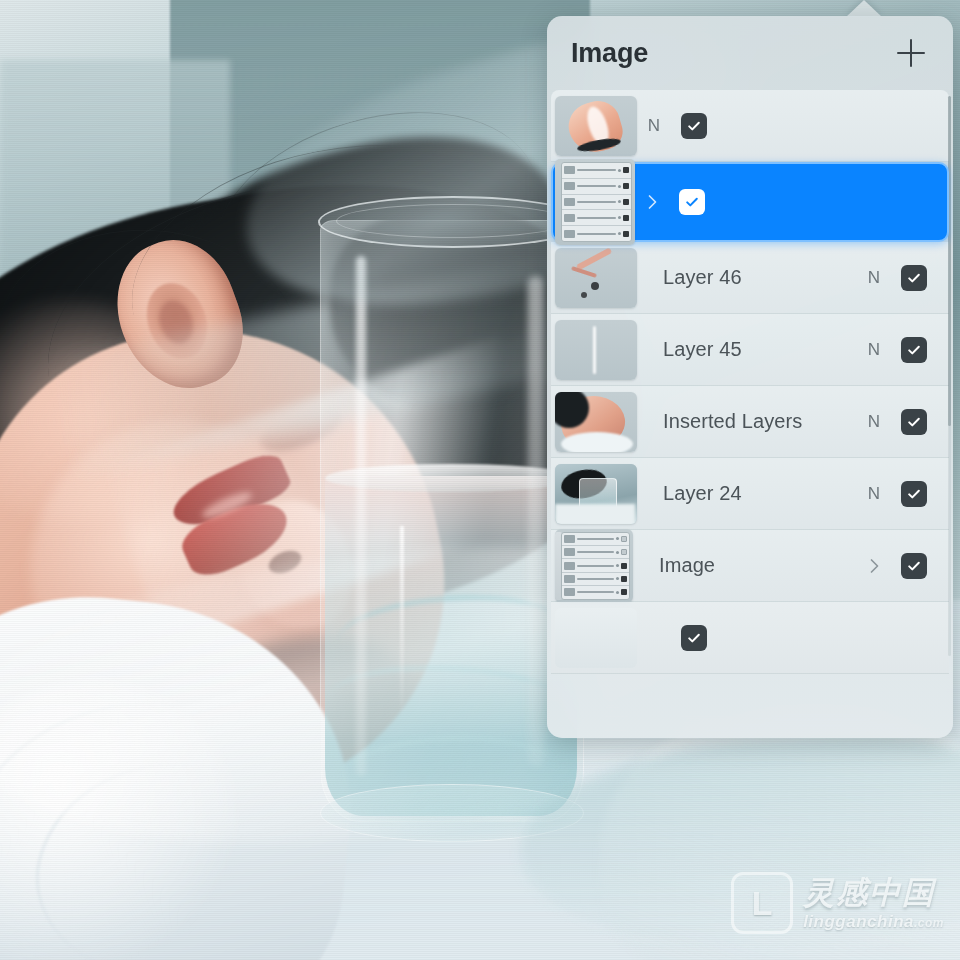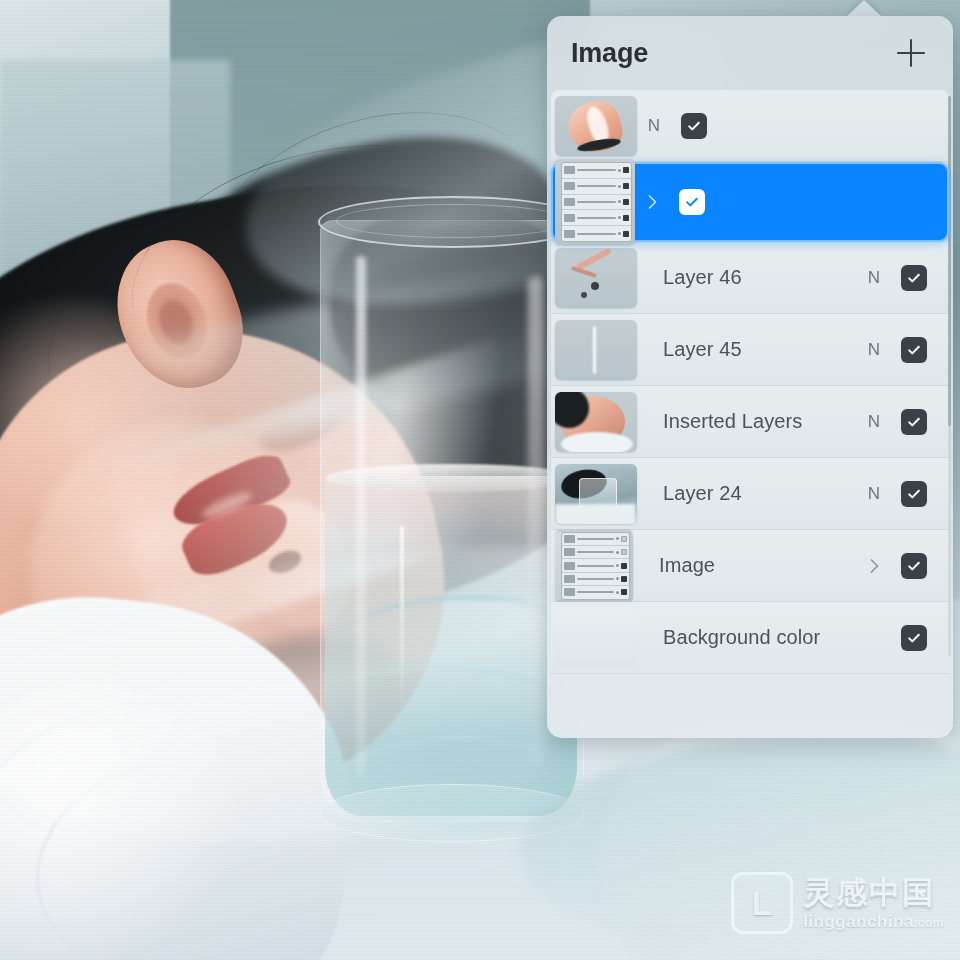--- a/index.html
+++ b/index.html
@@ -249,21 +249,21 @@
     opacity:.62;user-select:none;
   }
   #watermark .wm-logo{
     width:56px;height:56px;border-radius:12px;
     border:3px solid rgba(255,255,255,.85);
     display:flex;align-items:center;justify-content:center;
     color:rgba(255,255,255,.9);font-size:34px;font-weight:bold;
     text-shadow:0 1px 2px rgba(80,100,105,.6);
     background:linear-gradient(150deg,rgba(255,255,255,.18),rgba(255,255,255,.02));
   }
-  #watermark .wm-txt{display:flex;flex-direction:column;line-height:1;}
+  #watermark .wm-txt{display:flex;flex-direction:column;line-height:1;font-style:italic;}
   #watermark .wm-cn{
     font-size:31px;font-weight:bold;letter-spacing:2px;
     color:rgba(255,255,255,.92);
     text-shadow:0 2px 3px rgba(90,110,115,.55);
   }
   #watermark .wm-en{
     font-size:17px;font-weight:bold;letter-spacing:.5px;margin-top:5px;
     color:rgba(255,255,255,.92);
     text-shadow:0 1px 2px rgba(90,110,115,.55);
   }
@@ -664,21 +664,20 @@
           </svg>
         </div>
         <div class="vis">
           <svg width="16" height="16" viewBox="0 0 16 16" fill="none">
             <path d="M3.2 8.4 L6.3 11.4 L12.8 4.8" stroke-width="2" stroke-linecap="round" stroke-linejoin="round"></path>
           </svg>
         </div>
       </div>
       <div class="layer-row">
         <div class="thumb plain"></div>
-        <div class="layer-name">Background color</div>
         <div class="blend"></div>
         <div class="vis">
           <svg width="16" height="16" viewBox="0 0 16 16" fill="none">
             <path d="M3.2 8.4 L6.3 11.4 L12.8 4.8" stroke-width="2" stroke-linecap="round" stroke-linejoin="round"></path>
           </svg>
         </div>
       </div>
       <div id="list-scrollbar">
       <div class="thumb-bar"></div>
     </div>

